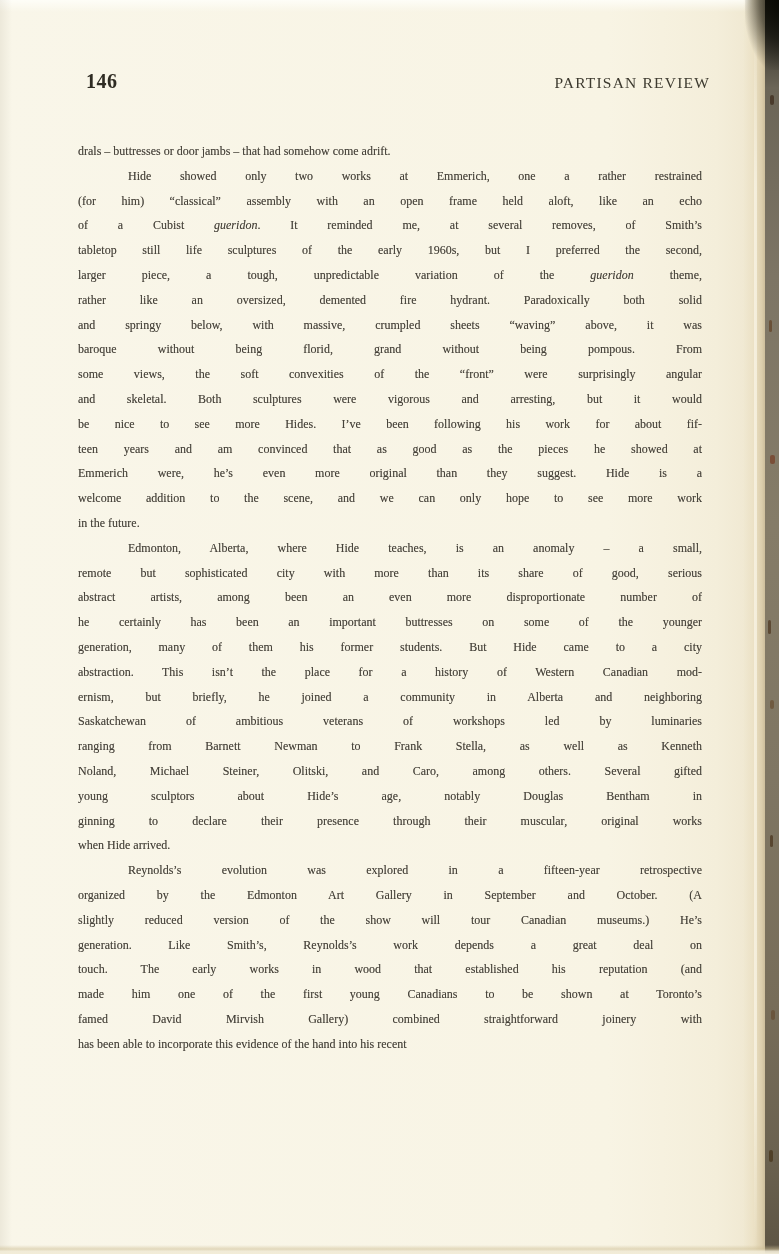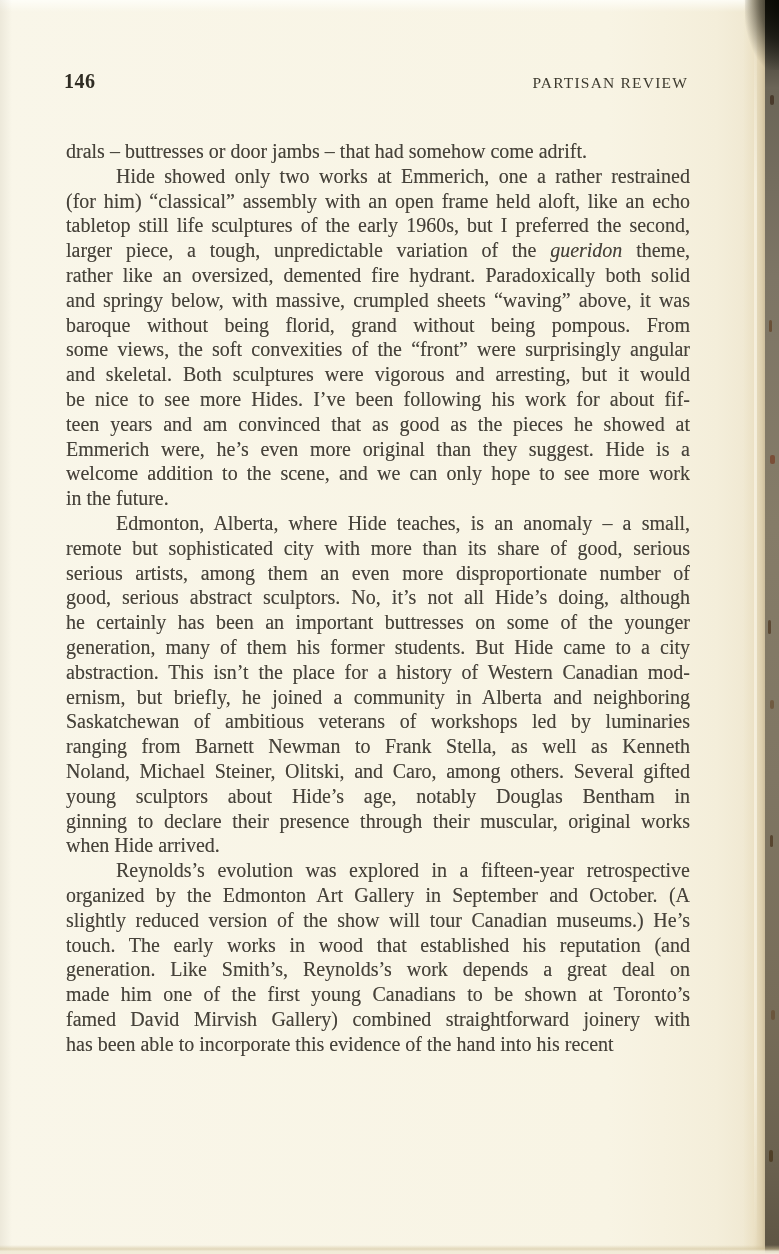--- a/index.html
+++ b/index.html
@@ -64,45 +64,45 @@
     position: absolute; top: 0; right: 0; width: 34px; height: 70px;
     background: radial-gradient(ellipse at top right, rgba(8,8,3,0.92) 0%, rgba(8,8,3,0.55) 40%, rgba(8,8,3,0) 75%);
   }
   .edge-mark {
     position: absolute;
     border-radius: 2px;
     pointer-events: none;
   }
   .header {
     position: absolute;
-    left: 64px;
+    left: 86px;
     width: 624px;
     top: 70px;
     display: flex;
     justify-content: space-between;
     align-items: baseline;
   }
   .page-number {
     font-weight: bold;
     font-size: 20px;
     letter-spacing: 0.5px;
     color: #2f2c23;
   }
   .journal-title {
     font-size: 15.5px;
     letter-spacing: 1.2px;
     color: #3d3a2f;
     text-align: right;
   }
   .text-block {
     position: absolute;
-    left: 66px;
+    left: 78px;
     top: 139px;
     width: 624px;
-    font-size: 20px;
+    font-size: 12px;
     line-height: 24.8px;
     color: #46423a;
     text-shadow: 0 0 0.5px rgba(70,66,58,0.45);
   }
   .line {
     text-align: justify;
     text-align-last: justify;
     white-space: normal;
     height: 24.8px;
     overflow: visible;
@@ -127,51 +127,51 @@
 
   <div class="header">
     <span class="page-number">146</span>
     <span class="journal-title">PARTISAN REVIEW</span>
   </div>
 
   <div class="text-block">
       <div class="line last">drals – buttresses or door jambs – that had somehow come adrift.</div>
       <div class="line indent">Hide showed only two works at Emmerich, one a rather restrained</div>
       <div class="line">(for him) “classical” assembly with an open frame held aloft, like an echo</div>
+      <div class="line"><span>of a Cubist </span><em>gueridon</em><span>. It reminded me, at several removes, of Smith’s</span></div>
       <div class="line">tabletop still life sculptures of the early 1960s, but I preferred the second,</div>
       <div class="line"><span>larger piece, a tough, unpredictable variation of the </span><em>gueridon</em><span> theme,</span></div>
       <div class="line">rather like an oversized, demented fire hydrant. Paradoxically both solid</div>
       <div class="line">and springy below, with massive, crumpled sheets “waving” above, it was</div>
       <div class="line">baroque without being florid, grand without being pompous. From</div>
       <div class="line">some views, the soft convexities of the “front” were surprisingly angular</div>
       <div class="line">and skeletal. Both sculptures were vigorous and arresting, but it would</div>
       <div class="line">be nice to see more Hides. I’ve been following his work for about fif-</div>
       <div class="line">teen years and am convinced that as good as the pieces he showed at</div>
       <div class="line">Emmerich were, he’s even more original than they suggest. Hide is a</div>
       <div class="line">welcome addition to the scene, and we can only hope to see more work</div>
       <div class="line last">in the future.</div>
       <div class="line indent">Edmonton, Alberta, where Hide teaches, is an anomaly – a small,</div>
       <div class="line">remote but sophisticated city with more than its share of good, serious</div>
-      <div class="line">serious artists, among them an even more disproportionate number of</div>
-      <div class="line">good, serious abstract sculptors. No, it’s not all Hide’s doing, although</div>
+      <div class="line">abstract artists, among been an even more disproportionate number of</div>
       <div class="line">he certainly has been an important buttresses on some of the younger</div>
       <div class="line">generation, many of them his former students. But Hide came to a city</div>
       <div class="line">abstraction. This isn’t the place for a history of Western Canadian mod-</div>
       <div class="line">ernism, but briefly, he joined a community in Alberta and neighboring</div>
       <div class="line">Saskatchewan of ambitious veterans of workshops led by luminaries</div>
       <div class="line">ranging from Barnett Newman to Frank Stella, as well as Kenneth</div>
       <div class="line">Noland, Michael Steiner, Olitski, and Caro, among others. Several gifted</div>
       <div class="line">young sculptors about Hide’s age, notably Douglas Bentham in</div>
       <div class="line">ginning to declare their presence through their muscular, original works</div>
       <div class="line last">when Hide arrived.</div>
       <div class="line indent">Reynolds’s evolution was explored in a fifteen-year retrospective</div>
       <div class="line">organized by the Edmonton Art Gallery in September and October. (A</div>
       <div class="line">slightly reduced version of the show will tour Canadian museums.) He’s</div>
+      <div class="line">generation. Like Smith’s, Reynolds’s work depends a great deal on</div>
       <div class="line">touch. The early works in wood that established his reputation (and</div>
-      <div class="line">generation. Like Smith’s, Reynolds’s work depends a great deal on</div>
       <div class="line">made him one of the first young Canadians to be shown at Toronto’s</div>
       <div class="line">famed David Mirvish Gallery) combined straightforward joinery with</div>
       <div class="line last">has been able to incorporate this evidence of the hand into his recent</div>
     </div>
 
   <div class="book-edge"></div>
   <div class="edge-highlight"></div>
   <div class="book-edge-dark"></div>
   <div class="corner-shadow"></div>
   <div class="bottom-edge"></div>

